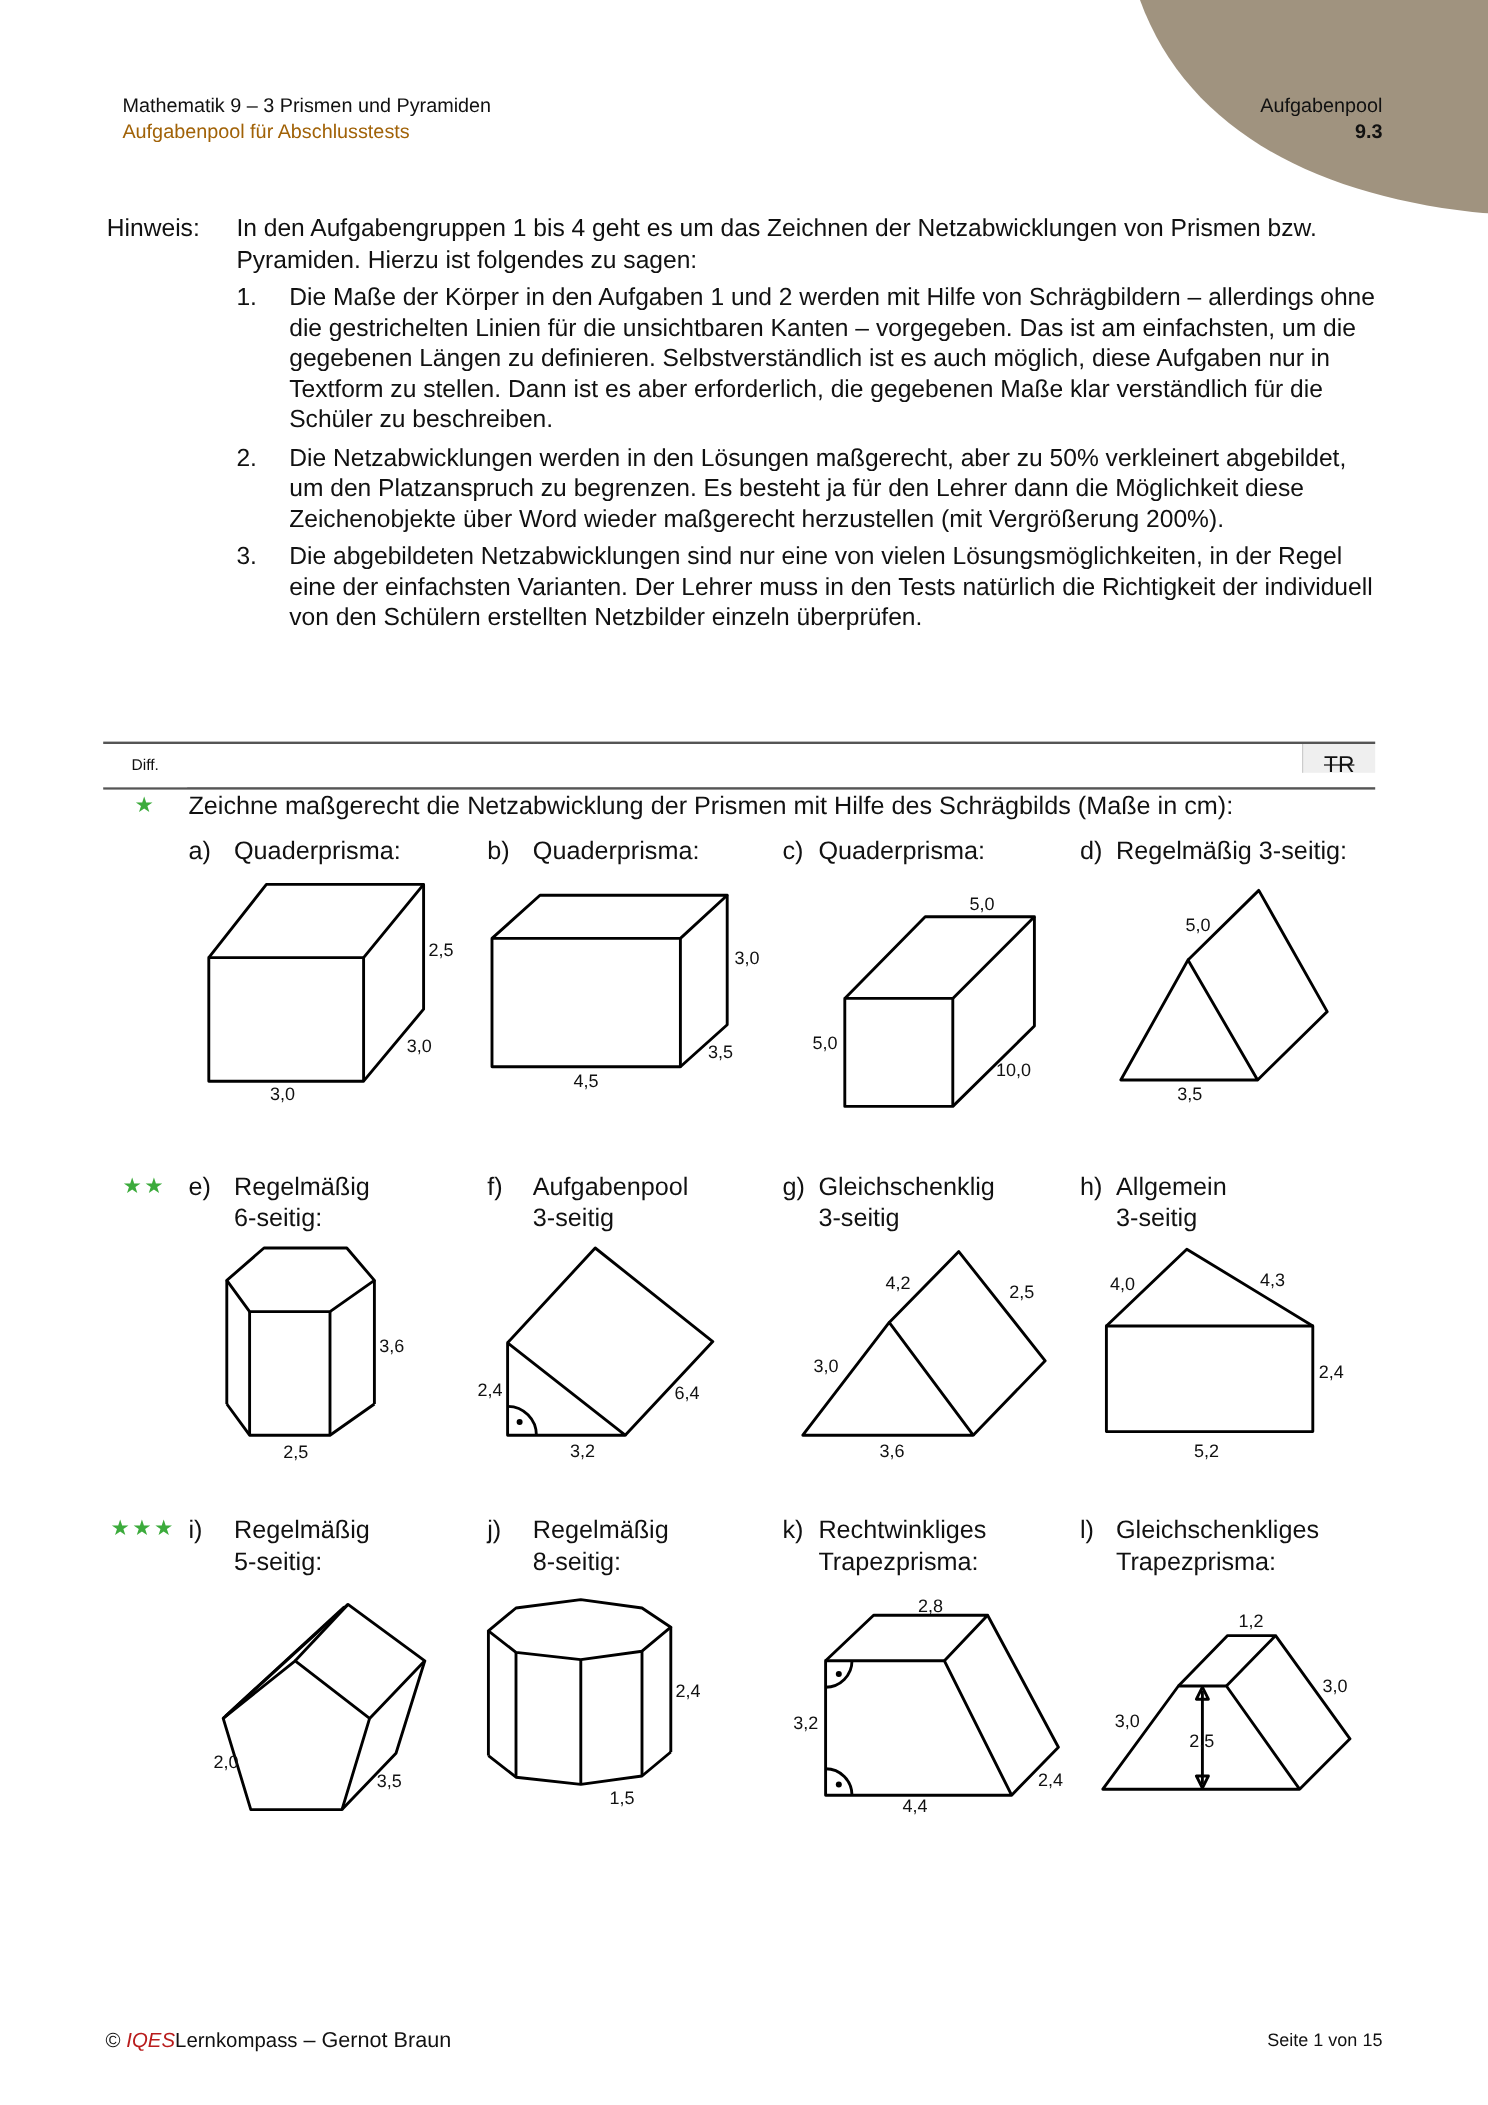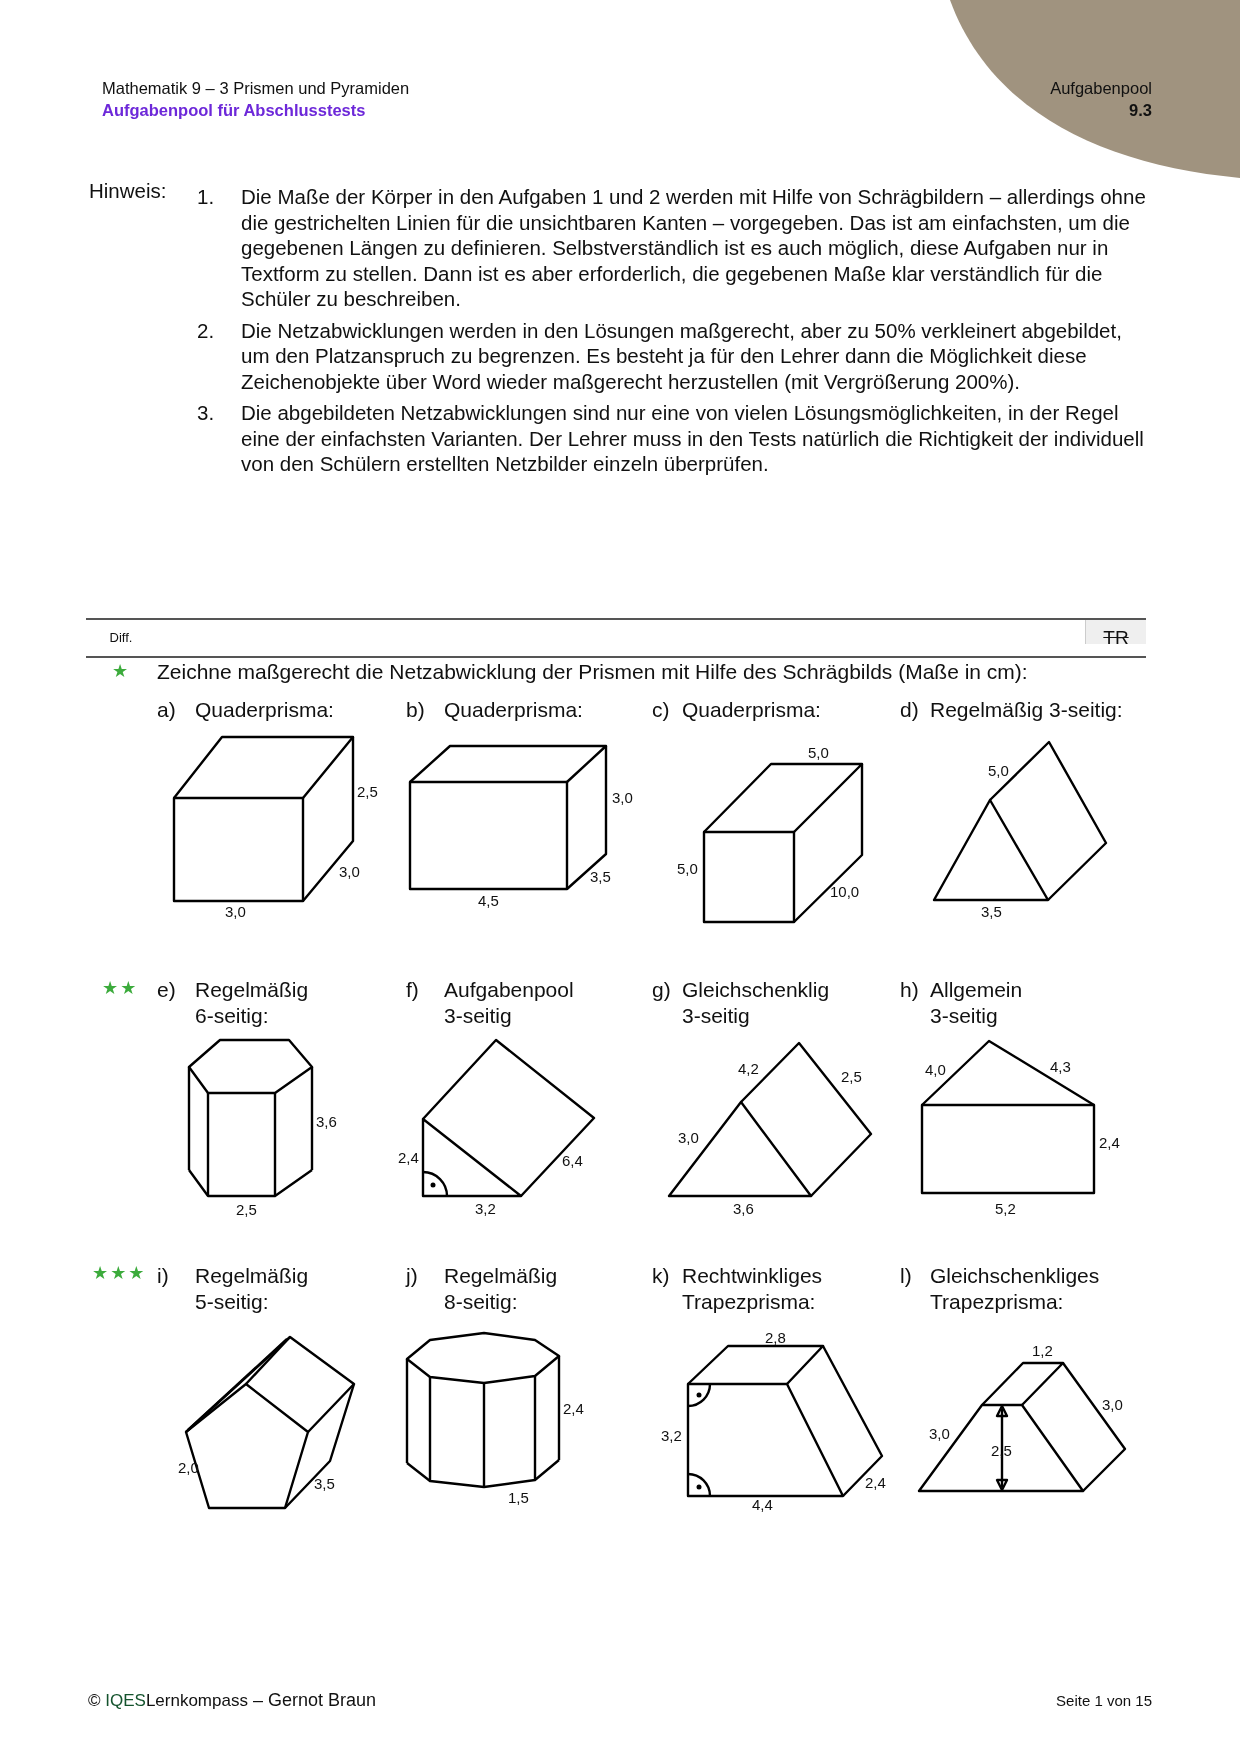--- a/index.html
+++ b/index.html
@@ -1,20 +1,20 @@
 <!DOCTYPE html>
 <html><head>
 <meta charset="utf-8">
 <style>
   html, body { margin:0; padding:0; background:#fff; }
   body { width:1240px; height:1754px; position:relative; overflow:hidden;
          font-family:"Liberation Sans", sans-serif; color:#111; }
   .corner { position:absolute; right:0; top:0; width:290px; height:178px; }
   .hdr-left { position:absolute; left:102px; top:77px; font-size:16.5px; line-height:22px; }
-  .hdr-left .sub { color:#6d28d9; font-weight:bold; }
+  .hdr-left .sub { color:#a16207; font-weight:normal; }
   .hdr-right { position:absolute; right:88px; top:77px; font-size:16.5px; line-height:22px; text-align:right; }
   .hdr-right .num { font-weight:bold; }
   .hint { position:absolute; left:89px; top:178px; width:1060px; font-size:20.5px; line-height:25.5px; }
   .hint-label { position:absolute; left:0; top:0; }
   .hint-body { margin-left:108px; }
   .hint-list { margin:6px 0 0 0; padding:0; list-style:none; }
   .hint-list li { position:relative; padding-left:44px; margin-bottom:6px; }
   .hint-list li .n { position:absolute; left:0; top:0; }
   .task-bar { position:absolute; left:86px; top:618px; width:1060px; height:36px;
               border-top:2px solid #555; border-bottom:2px solid #555; }
@@ -28,21 +28,21 @@
                   text-decoration:line-through; }
   .stars { position:absolute; color:#3cab3c; font-size:18px; letter-spacing:2px; }
   .instr { position:absolute; left:157px; top:660px; font-size:21px; }
   .lbl { position:absolute; font-size:21px; line-height:26px; }
   .lbl .k { display:inline-block; width:38px; }
   .lbl .t { position:absolute; left:38px; top:0; white-space:nowrap;text-align:right; }
   svg.fig { position:absolute; overflow:visible; }
   svg.fig line, svg.fig polygon, svg.fig polyline, svg.fig path { stroke:#000; stroke-width:2.4; fill:none; stroke-linejoin:round; }
   svg.fig text { font-family:"Liberation Sans", sans-serif; font-size:15px; fill:#111; stroke:none; }
   .footer { position:absolute; left:88px; top:1690px; font-size:17px; }
-  .footer .iq { color:#14532d; }
+  .footer .iq { color:#b91c1c;font-style:italic; }
   .footer .auth { font-size:18px; }
   .pageno { position:absolute; right:88px; top:1692px; font-size:15px; }
 </style>
 </head>
 <body>
 
 <svg class="corner" viewBox="0 0 290 178">
   <path d="M0,0 L290,0 L290,178 C150,165 40,110 0,0 Z" fill="#a0937f"></path>
 </svg>
 
@@ -51,20 +51,21 @@
   <div class="sub">Aufgabenpool für Abschlusstests</div>
 </div>
 <div class="hdr-right">
   <div>Aufgabenpool</div>
   <div class="num">9.3</div>
 </div>
 
 <div class="hint">
   <span class="hint-label">Hinweis:</span>
   <div class="hint-body">
+    <div>In den Aufgabengruppen 1 bis 4 geht es um das Zeichnen der Netzabwicklungen von Prismen bzw. Pyramiden. Hierzu ist folgendes zu sagen:</div>
     <ol class="hint-list">
       <li><span class="n">1.</span><span>Die Maße der Körper in den Aufgaben 1 und 2 werden mit Hilfe von Schrägbildern – allerdings ohne die gestrichelten Linien für die unsichtbaren Kanten – vorgegeben. Das ist am einfachsten, um die gegebenen Längen zu definieren. Selbstverständlich ist es auch möglich, diese Aufgaben nur in Textform zu stellen. Dann ist es aber erforderlich, die gegebenen Maße klar verständlich für die Schüler zu beschreiben.</span></li>
       <li><span class="n">2.</span><span>Die Netzabwicklungen werden in den Lösungen maßgerecht, aber zu 50% verkleinert abgebildet, um den Platzanspruch zu begrenzen. Es besteht ja für den Lehrer dann die Möglichkeit diese Zeichenobjekte über Word wieder maßgerecht herzustellen (mit Vergrößerung 200%).</span></li>
       <li><span class="n">3.</span><span>Die abgebildeten Netzabwicklungen sind nur eine von vielen Lösungsmöglichkeiten, in der Regel eine der einfachsten Varianten. Der Lehrer muss in den Tests natürlich die Richtigkeit der individuell von den Schülern erstellten Netzbilder einzeln überprüfen.</span></li>
     </ol>
   </div>
 </div>
 
 <div class="task-bar">
   <div class="diff">Diff.</div>

